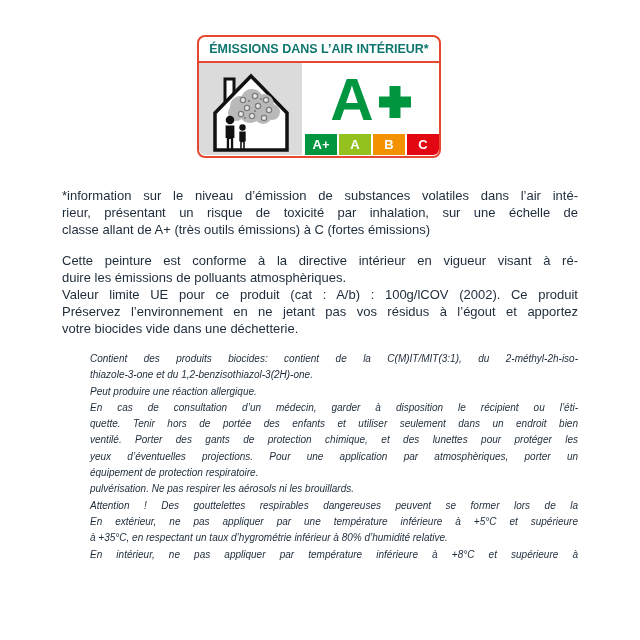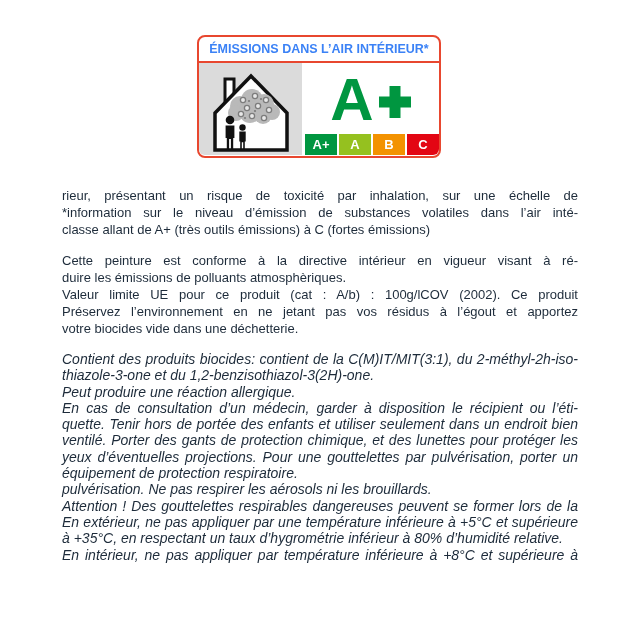--- a/index.html
+++ b/index.html
@@ -16,21 +16,21 @@
     font-family:"Liberation Sans", sans-serif;position:relative;
   }
   
   .logo-box{
     position:absolute;left:197px;top:35px;width:244px;height:123px;
     border:2px solid var(--accent);border-radius:8px;background:#fff;
   }
   .logo-header{
     height:26px;border-bottom:2px solid var(--accent);
     display:flex;align-items:center;justify-content:center;
-    font-weight:700;font-size:12.5px;color:#3b82f6;white-space:nowrap;
+    font-weight:700;font-size:12.5px;color:#0f766e;white-space:nowrap;
     letter-spacing:0px;
   }
   .logo-content{display:flex;height:92px;}
   .house-panel{
     width:103px;background:var(--panel);border-radius:0 0 0 6px;
     display:flex;align-items:stretch;justify-content:center;
   }
   .house-panel svg{width:100%;height:100%;display:block;}
   .rating-area{flex:1;display:flex;flex-direction:column;min-width:0;}
   .big-rating{
@@ -58,21 +58,21 @@
     color:#fff;font-weight:700;font-size:13px;line-height:1;
   }
   .tile:last-child{border-radius:0 0 6px 0;}
   
   .body-text{
     position:absolute;left:62px;top:187px;width:516px;
     color:var(--text);
   }
   .block{font-size:13px;line-height:17px;}
   .block + .block{margin-top:14px;}
-  .block.italic{font-style:italic;font-size:14px;line-height:16.3px;}
+  .block.italic{font-style:italic;font-size:10px;line-height:16.3px;margin-left:28px;}
   .para{margin:0;}
   .line{width:100%;}
   .line.jfull{text-align:justify;text-align-last:justify;}
 </style>
 </head>
 <body>
 
 <div class="logo-box">
   <div class="logo-header">ÉMISSIONS DANS L’AIR INTÉRIEUR*</div>
   <div class="logo-content">
@@ -133,22 +133,22 @@
           <div class="tile" style="background: rgb(243, 146, 0);">B</div>
           <div class="tile" style="background: rgb(227, 6, 19);">C</div>
         </div>
     </div>
   </div>
 </div>
 
 <div class="body-text">
     <div class="block normal">
       <div class="para">
+        <div class="line jfull">*information sur le niveau d’émission de substances volatiles dans l’air inté-</div>
         <div class="line jfull">rieur, présentant un risque de toxicité par inhalation, sur une échelle de</div>
-        <div class="line jfull">*information sur le niveau d’émission de substances volatiles dans l’air inté-</div>
         <div class="line">classe allant de A+ (très outils émissions) à C (fortes émissions)</div>
       </div>
     </div>
     <div class="block normal">
       <div class="para">
         <div class="line jfull">Cette peinture est conforme à la directive intérieur en vigueur visant à ré-</div>
         <div class="line">duire les émissions de polluants atmosphèriques.</div>
       </div>
       <div class="para">
         <div class="line jfull">Valeur limite UE pour ce produit (cat : A/b) : 100g/lCOV (2002). Ce produit</div>
@@ -163,21 +163,21 @@
         <div class="line jfull">Contient des produits biocides: contient de la C(M)IT/MIT(3:1), du 2-méthyl-2h-iso-</div>
         <div class="line">thiazole-3-one et du 1,2-benzisothiazol-3(2H)-one.</div>
       </div>
       <div class="para">
         <div class="line">Peut produire une réaction allergique.</div>
       </div>
       <div class="para">
         <div class="line jfull">En cas de consultation d’un médecin, garder à disposition le récipient ou l’éti-</div>
         <div class="line jfull">quette. Tenir hors de portée des enfants et utiliser seulement dans un endroit bien</div>
         <div class="line jfull">ventilé. Porter des gants de protection chimique, et des lunettes pour protéger les</div>
-        <div class="line jfull">yeux d’éventuelles projections. Pour une gouttelettes par pulvérisation, porter un</div>
+        <div class="line jfull">yeux d’éventuelles projections. Pour une application par atmosphèriques, porter un</div>
         <div class="line">équipement de protection respiratoire.</div>
       </div>
       <div class="para">
         <div class="line">pulvérisation. Ne pas respirer les aérosols ni les brouillards.</div>
         <div class="line jfull">Attention ! Des gouttelettes respirables dangereuses peuvent se former lors de la</div>
       </div>
       <div class="para">
         <div class="line jfull">En extérieur, ne pas appliquer par une température inférieure à +5°C et supérieure</div>
         <div class="line">à +35°C, en respectant un taux d’hygrométrie inférieur à 80% d’humidité relative.</div>
       </div>

